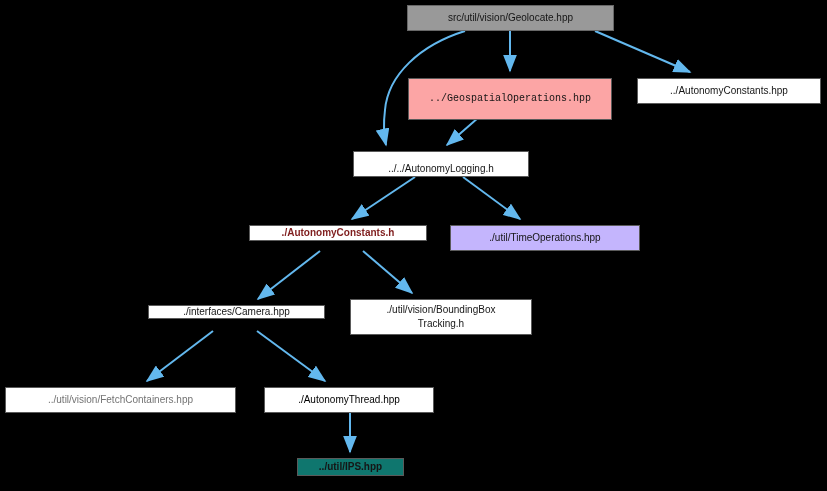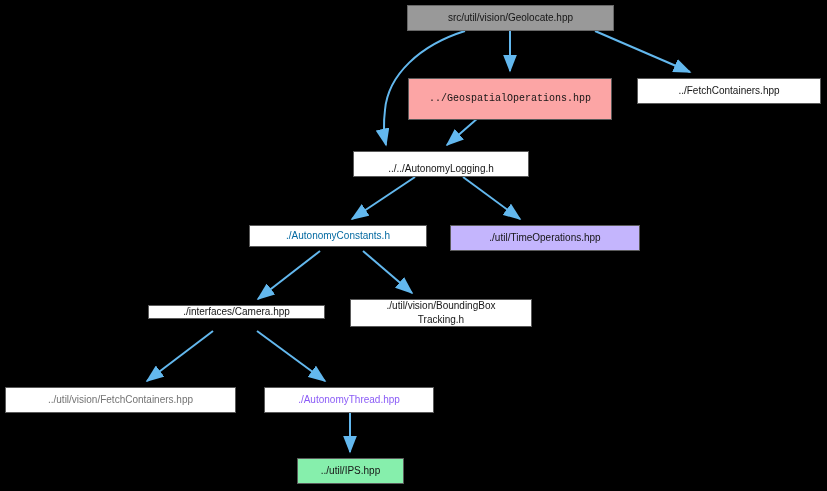--- a/index.html
+++ b/index.html
@@ -70,25 +70,25 @@
         <path d="M 363,251 L 412,293" fill="none" stroke="#63b8ee" stroke-width="2" marker-end="url(#arrowhead)"></path>
         <path d="M 213,331 L 147,381" fill="none" stroke="#63b8ee" stroke-width="2" marker-end="url(#arrowhead)"></path>
         <path d="M 257,331 L 325,381" fill="none" stroke="#63b8ee" stroke-width="2" marker-end="url(#arrowhead)"></path>
         <path d="M 350,413 L 350,452" fill="none" stroke="#63b8ee" stroke-width="2" marker-end="url(#arrowhead)"></path>
       </g>
   </svg>
 
   <div id="nodes-layer">
       <div class="node root" style="left: 407px; top: 5px; width: 207px; height: 26px; background: rgb(153, 153, 153); border-color: rgb(104, 104, 104); color: rgb(21, 21, 21);"><span class="node-label">src/util/vision/Geolocate.hpp</span></div>
       <div class="node" style="left: 408px; top: 78px; width: 204px; height: 42px; background: #fca5a5; border-color: rgb(90, 90, 90); color: rgb(21, 21, 21); font-family: Liberation Mono, monospace;"><span class="node-label">../GeospatialOperations.hpp</span></div>
-      <div class="node" style="left: 637px; top: 78px; width: 184px; height: 26px; background: rgb(255, 255, 255); border-color: rgb(90, 90, 90); color: rgb(21, 21, 21);"><span class="node-label">../FetchContainers.hpp</span></div>
+      <div class="node" style="left: 637px; top: 78px; width: 184px; height: 26px; background: rgb(255, 255, 255); border-color: rgb(90, 90, 90); color: rgb(21, 21, 21);"><span class="node-label">../AutonomyConstants.hpp</span></div>
       <div class="node" style="left: 353px; top: 151px; width: 176px; height: 26px; background: rgb(255, 255, 255); border-color: rgb(90, 90, 90); color: rgb(21, 21, 21); align-items: flex-end;"><span class="node-label">../../AutonomyLogging.h</span></div>
-      <div class="node" style="left: 249px; top: 225px; width: 178px; height: 22px; background: rgb(255, 255, 255); border-color: rgb(90, 90, 90); color: #0369a1;"><span class="node-label">./AutonomyConstants.h</span></div>
+      <div class="node" style="left: 249px; top: 225px; width: 178px; height: 16px; background: rgb(255, 255, 255); border-color: rgb(90, 90, 90); color: #7f1d1d; font-weight: bold;"><span class="node-label">./AutonomyConstants.h</span></div>
       <div class="node" style="left: 450px; top: 225px; width: 190px; height: 26px; background: #c4b5fd; border-color: rgb(90, 90, 90); color: rgb(21, 21, 21);"><span class="node-label">./util/TimeOperations.hpp</span></div>
       <div class="node" style="left: 148px; top: 305px; width: 177px; height: 14px; background: rgb(255, 255, 255); border-color: rgb(90, 90, 90); color: rgb(21, 21, 21);"><span class="node-label">./interfaces/Camera.hpp</span></div>
-      <div class="node" style="left: 350px; top: 299px; width: 182px; height: 28px; background: rgb(255, 255, 255); border-color: rgb(90, 90, 90); color: rgb(21, 21, 21);"><span class="node-label">./util/vision/BoundingBox
+      <div class="node" style="left: 350px; top: 299px; width: 182px; height: 36px; background: rgb(255, 255, 255); border-color: rgb(90, 90, 90); color: rgb(21, 21, 21);"><span class="node-label">./util/vision/BoundingBox
 Tracking.h</span></div>
       <div class="node" style="left: 5px; top: 387px; width: 231px; height: 26px; background: rgb(255, 255, 255); border-color: rgb(90, 90, 90); color: #737373;"><span class="node-label">../util/vision/FetchContainers.hpp</span></div>
-      <div class="node" style="left: 264px; top: 387px; width: 170px; height: 26px; background: rgb(255, 255, 255); border-color: rgb(90, 90, 90); color: #8b5cf6;"><span class="node-label">./AutonomyThread.hpp</span></div>
-      <div class="node" style="left: 297px; top: 458px; width: 107px; height: 26px; background: #86efac; border-color: rgb(90, 90, 90); color: rgb(21, 21, 21);"><span class="node-label">../util/IPS.hpp</span></div>
+      <div class="node" style="left: 264px; top: 387px; width: 170px; height: 26px; background: rgb(255, 255, 255); border-color: rgb(90, 90, 90); color: #000000;"><span class="node-label">./AutonomyThread.hpp</span></div>
+      <div class="node" style="left: 297px; top: 458px; width: 107px; height: 18px; background: #0f766e; border-color: rgb(90, 90, 90); color: rgb(21, 21, 21); font-weight: bold;"><span class="node-label">../util/IPS.hpp</span></div>
     </div>
 
 </div>
 
 </body></html>

